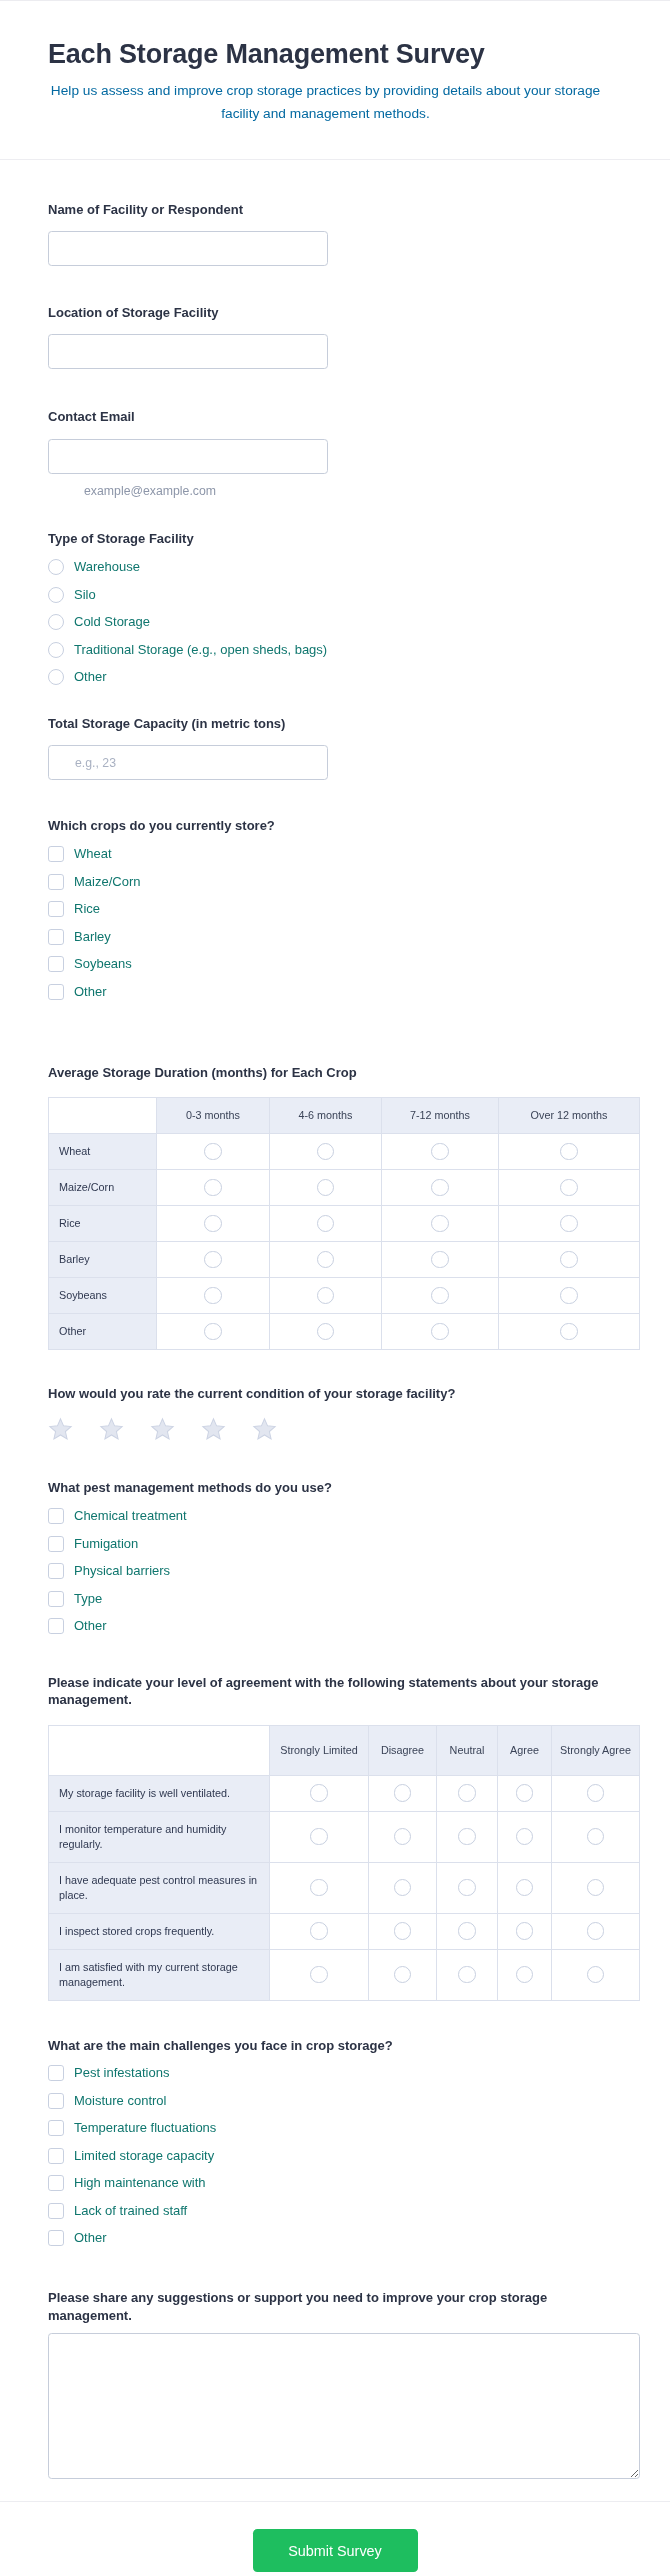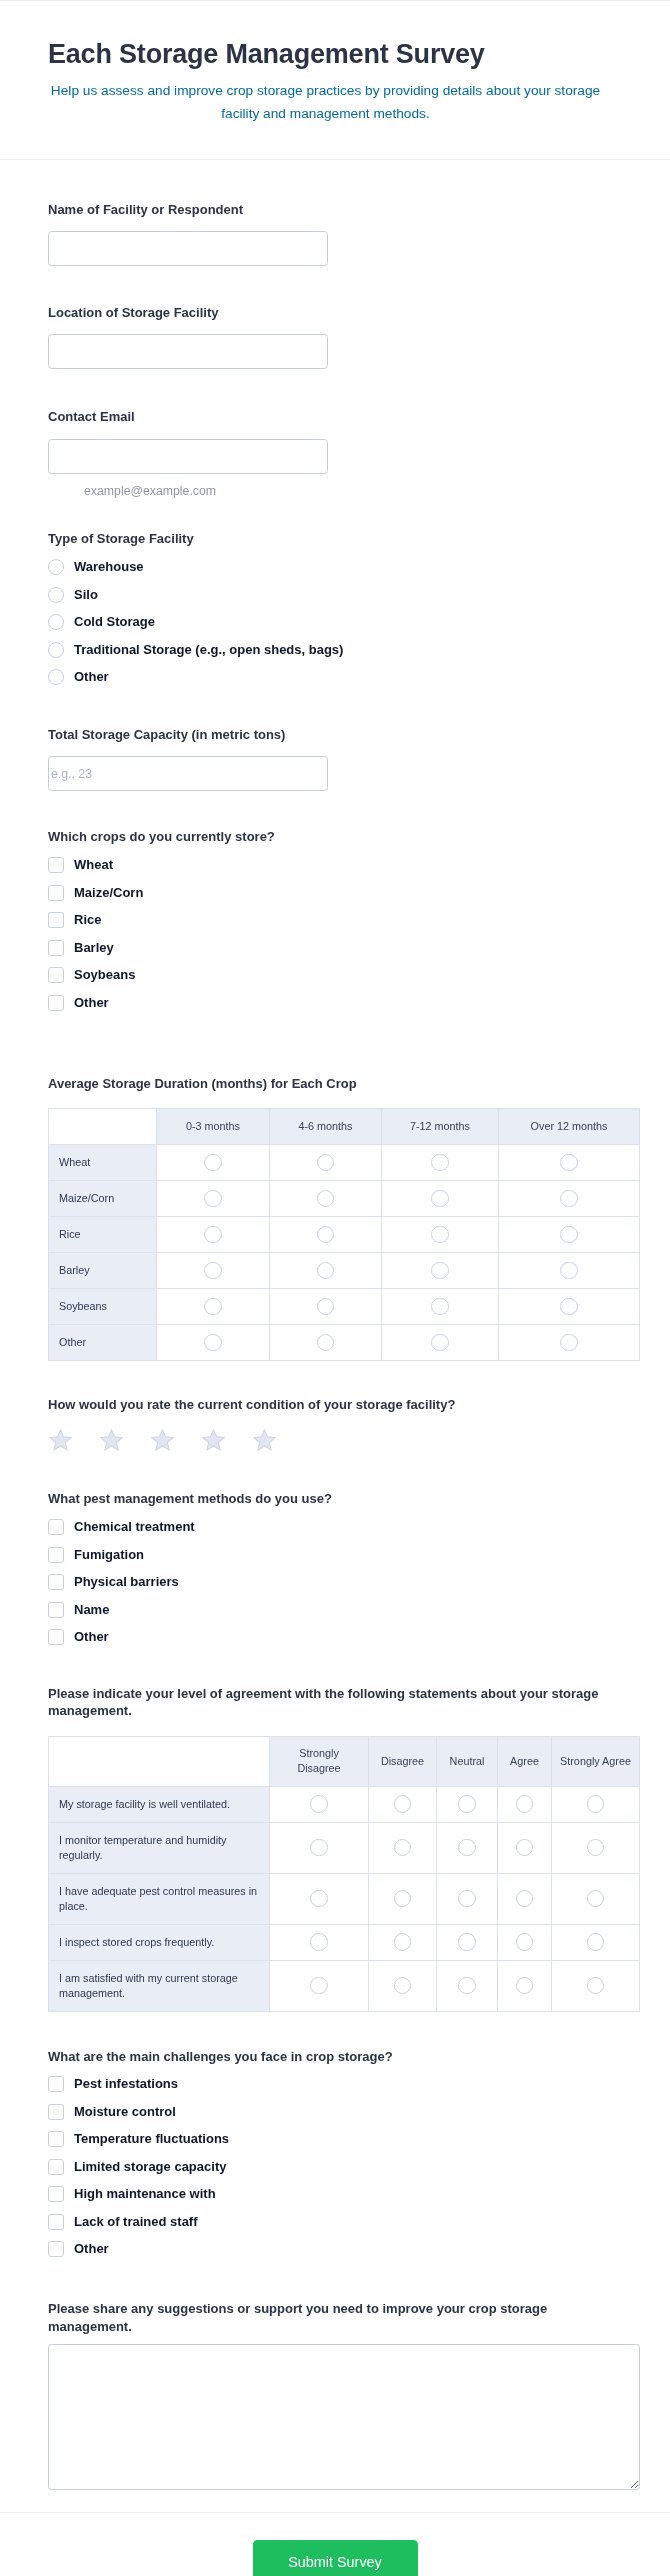--- a/index.html
+++ b/index.html
@@ -51,21 +51,21 @@
     max-width: 562px;
   }
   .text-input {
     display: block;
     margin-top: 13px;
     width: 280px;
     height: 35px;
     box-sizing: border-box;
     border: 0.7px solid #c6cdda;
     border-radius: 3.6px;
-    padding: 0 2px;
+    padding: 0 26px;
     font-family: "Liberation Sans", sans-serif;
     font-size: 12.3px;
     color: #2c3345;
     background: #fff;
     outline: none;
   }
   .text-input::placeholder { color: #a9b1c2; }
   .sublabel {
     margin-top: 10.8px;
     font-size: 12.3px;
@@ -88,23 +88,23 @@
     box-sizing: border-box;
     background: #fff;
     border: 1.1px solid #c8d0e0;
     display: inline-block;
   }
   .radio { border-radius: 50%; }
   .checkbox { border-radius: 2.9px; }
   .opt-label {
     margin-left: 10px;
     font-size: 13px;
-    color: #0f172a;
+    color: #0f766e;
     line-height: 16px;
-    font-weight: 700;
+    font-weight: 400;
   }
 
   table.matrix {
     margin-top: 16px;
     border-collapse: collapse;
     table-layout: fixed;
     width: 592px;
   }
   table.matrix th, table.matrix td {
     border: 0.7px solid #dbe0ec;
@@ -236,21 +236,21 @@
           <span class="radio"></span>
           <span class="opt-label">Traditional Storage (e.g., open sheds, bags)</span>
         </div>
         <div class="opt">
           <span class="radio"></span>
           <span class="opt-label">Other</span>
         </div>
       </div>
     </div>
 
-    <div class="q" style="margin-top:41px">
+    <div class="q" style="margin-top:30px">
       <label class="q-label">Total Storage Capacity (in metric tons)</label>
       <input class="text-input" type="text" placeholder="e.g., 23" style="">
     </div>
 
     <div class="q" style="margin-top:37px">
       <label class="q-label">Which crops do you currently store?</label>
       <div class="options">
         <div class="opt">
           <span class="checkbox"></span>
           <span class="opt-label">Wheat</span>
@@ -385,21 +385,21 @@
         <div class="opt">
           <span class="checkbox"></span>
           <span class="opt-label">Fumigation</span>
         </div>
         <div class="opt">
           <span class="checkbox"></span>
           <span class="opt-label">Physical barriers</span>
         </div>
         <div class="opt">
           <span class="checkbox"></span>
-          <span class="opt-label">Name</span>
+          <span class="opt-label">Type</span>
         </div>
         <div class="opt">
           <span class="checkbox"></span>
           <span class="opt-label">Other</span>
         </div>
       </div>
     </div>
 
     <div class="q" style="margin-top:40px">
       <label class="q-label">Please indicate your level of agreement with the following statements about your storage management.</label>
@@ -408,21 +408,21 @@
           <col class="am-c0">
             <col class="am-c1">
             <col class="am-c2">
             <col class="am-c3">
             <col class="am-c4">
             <col class="am-c5">
         </colgroup>
         <thead>
           <tr>
             <th class="corner"></th>
-            <th class="mx-col">Strongly Disagree</th>
+            <th class="mx-col">Strongly Limited</th>
             <th class="mx-col">Disagree</th>
             <th class="mx-col">Neutral</th>
             <th class="mx-col">Agree</th>
             <th class="mx-col">Strongly Agree</th>
           </tr>
         </thead>
         <tbody>
           <tr>
             <th class="mx-row">My storage facility is well ventilated.</th>
             <td><span class="matrix-radio"></span></td>

